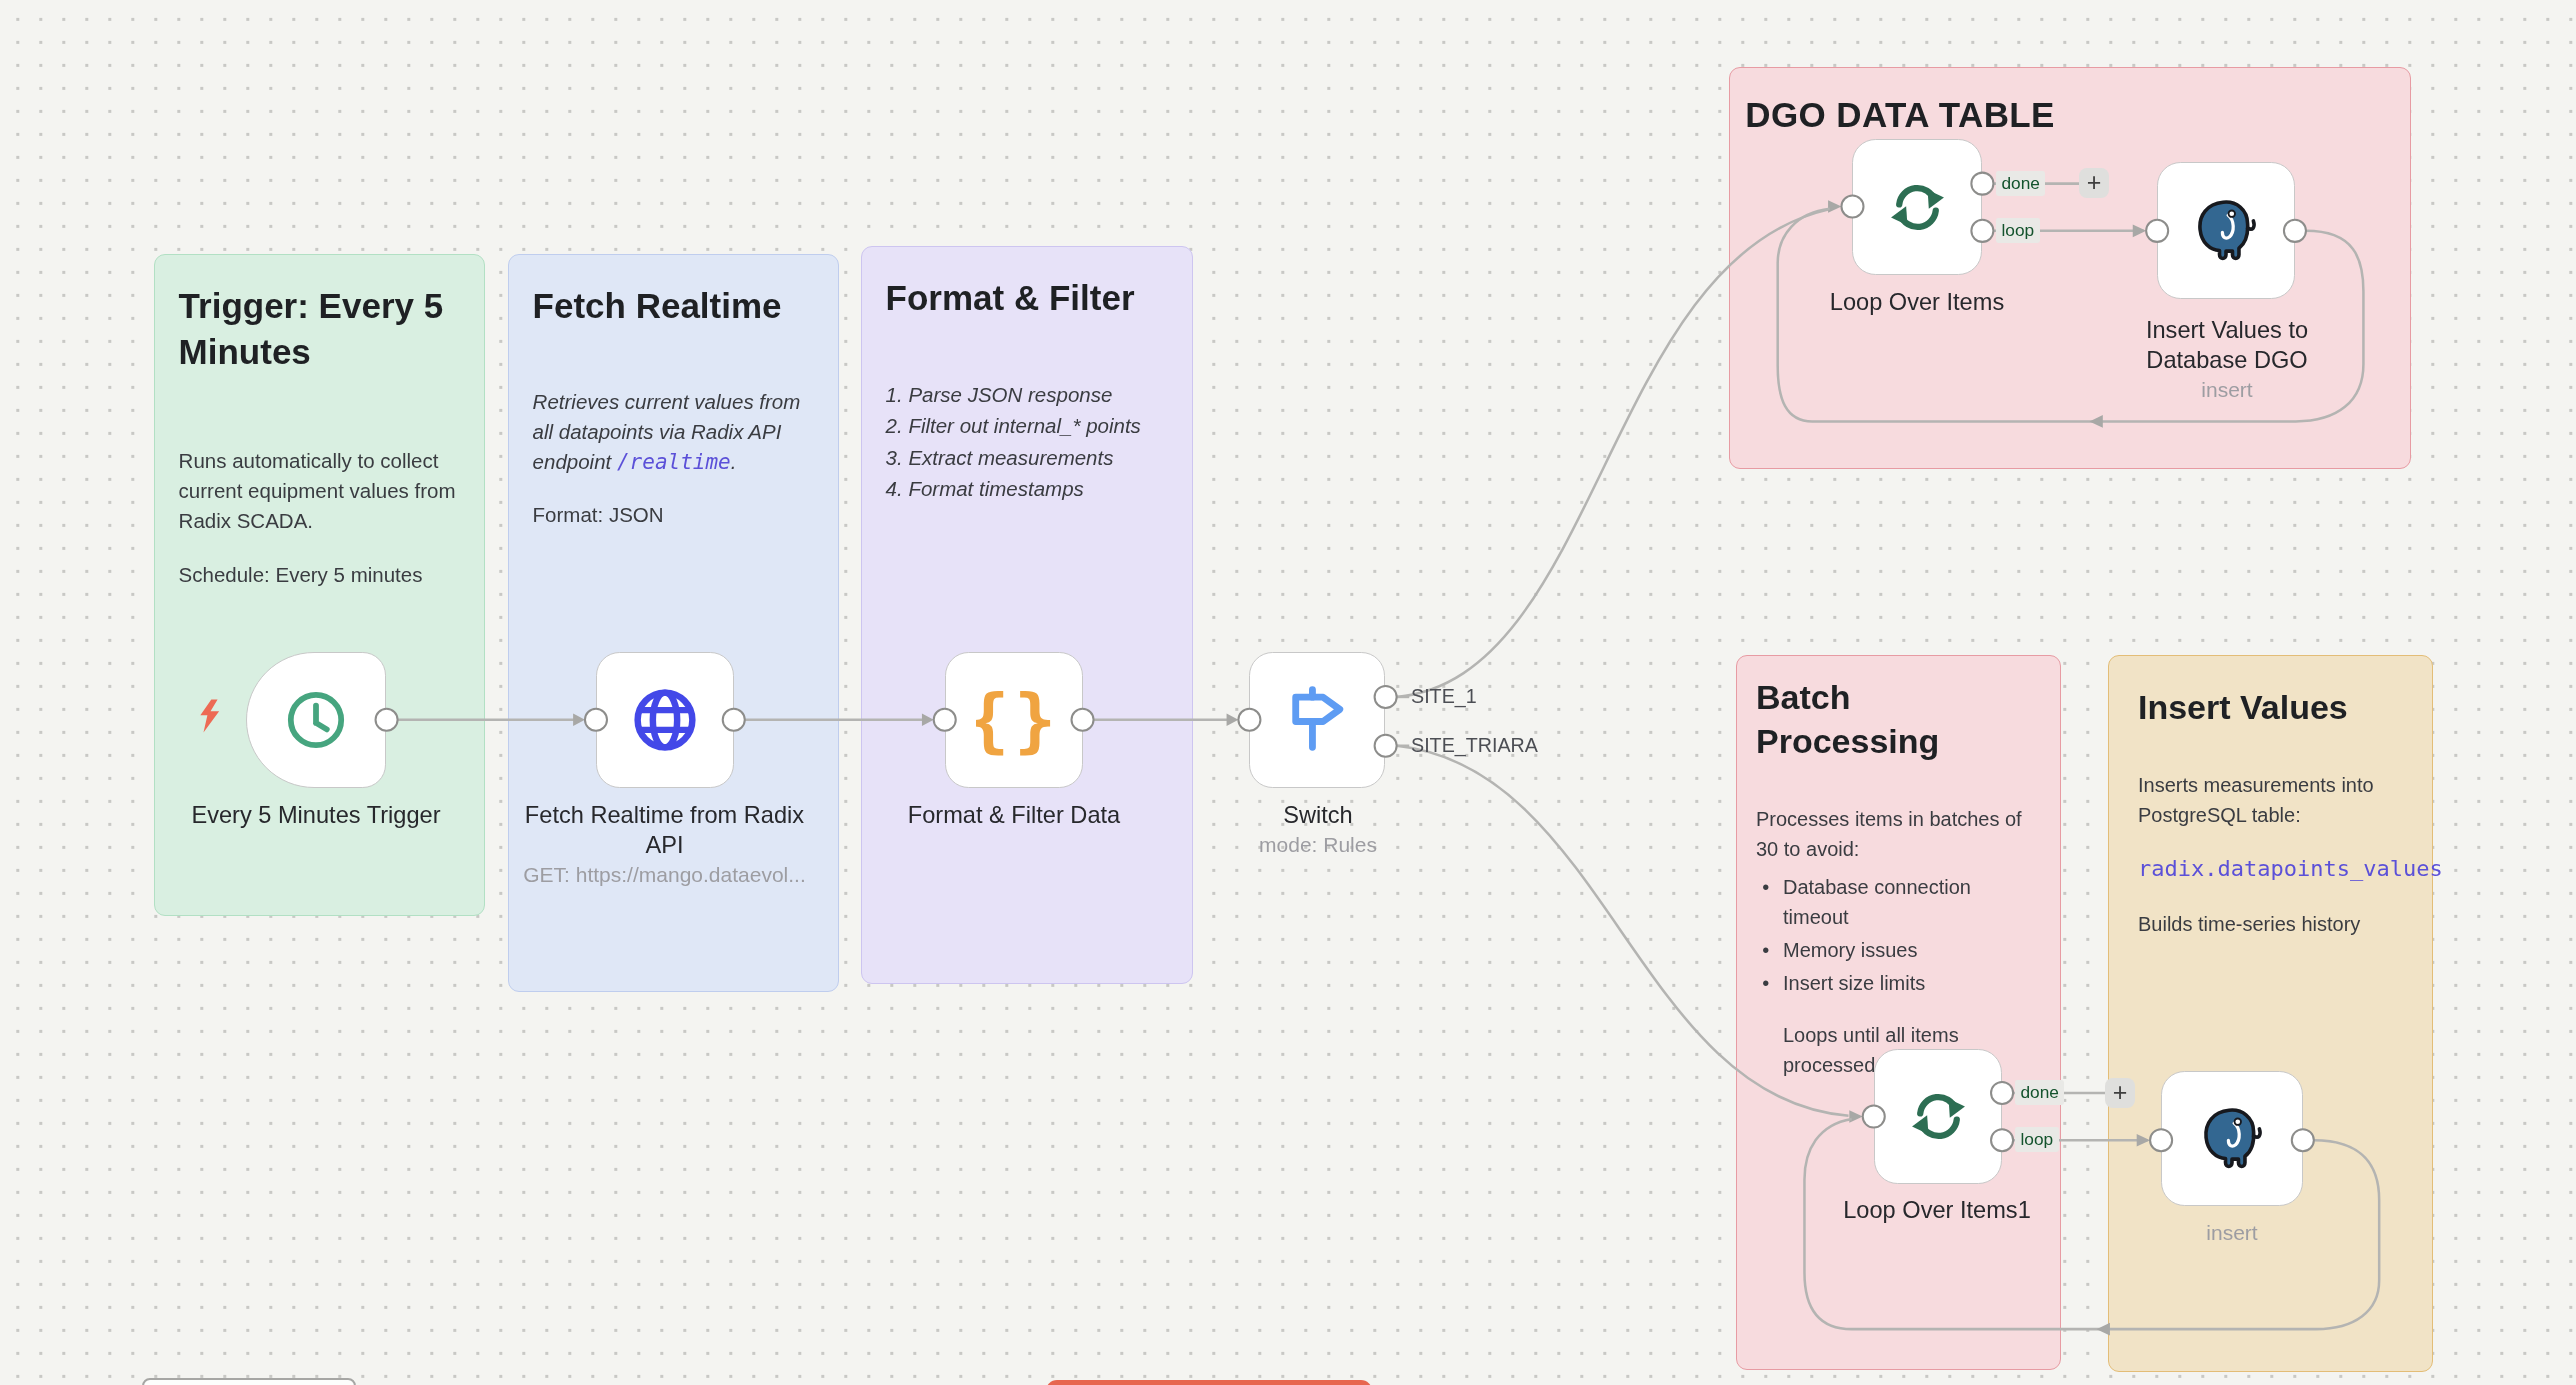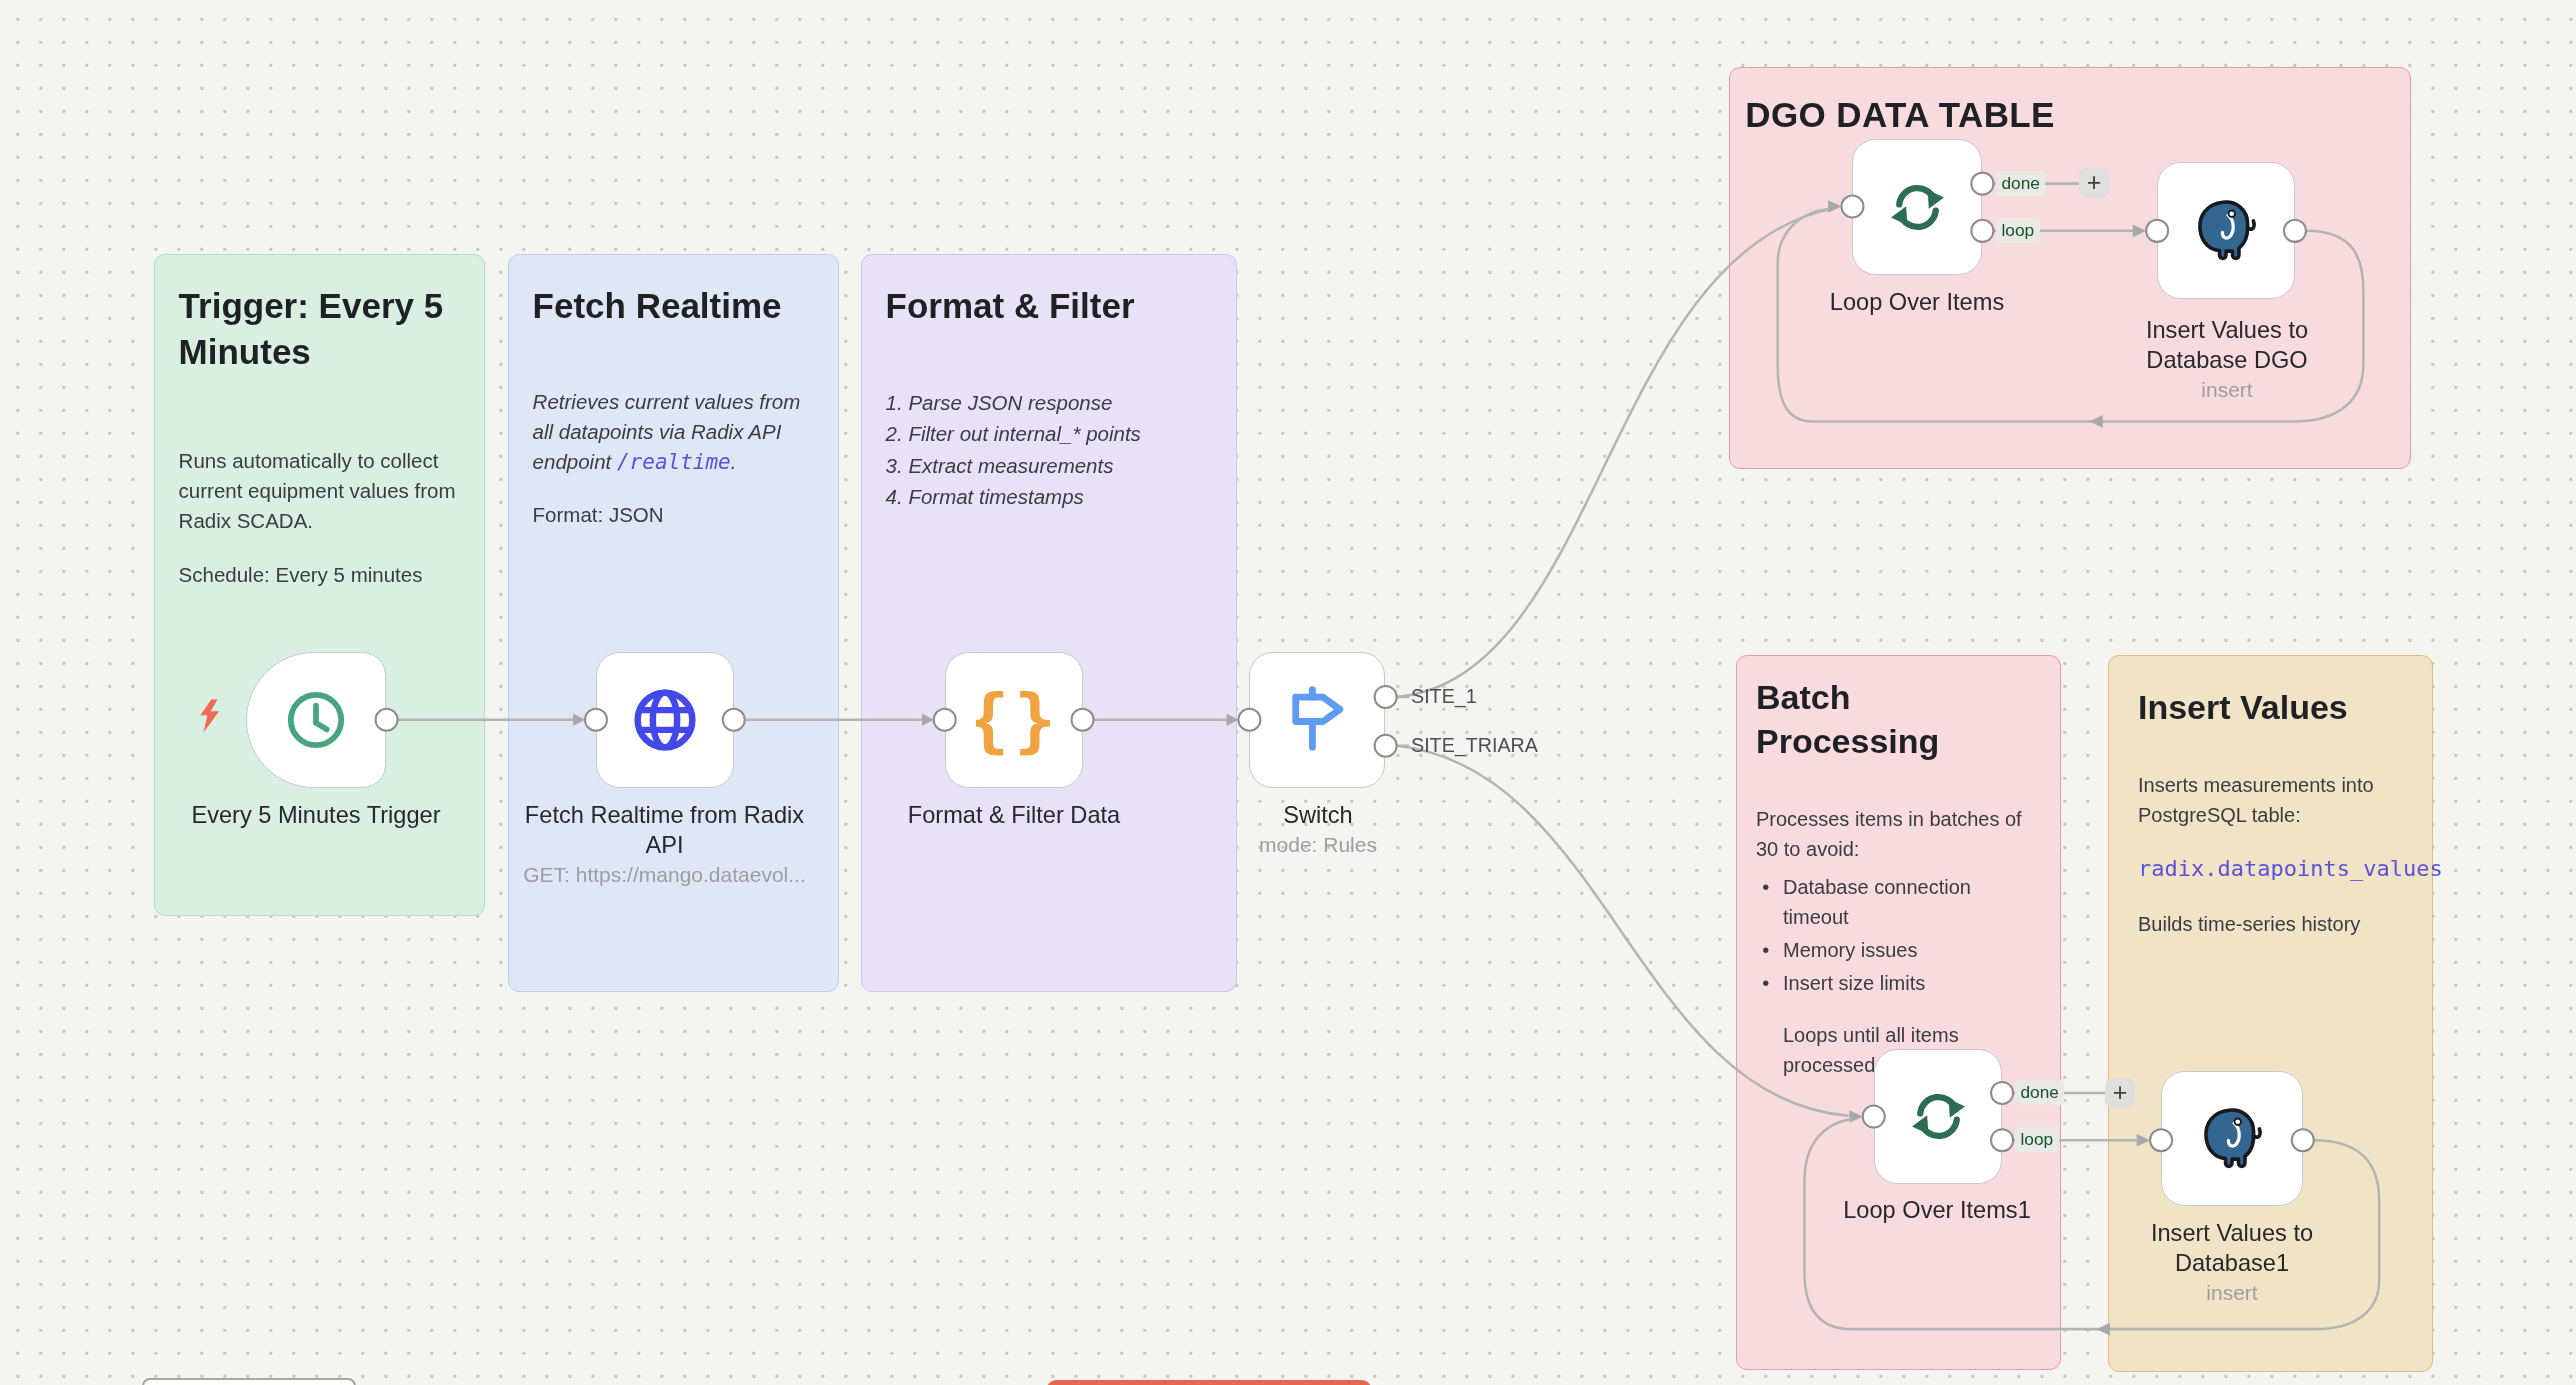--- a/index.html
+++ b/index.html
@@ -13,21 +13,21 @@
     background-size: 23px 23px;
     background-position: 6.3px 7.9px;
   }
 
   
   .sticky { position: absolute; border-radius: 11px; border: 1.6px solid; z-index: 10; padding: 23.6px; }
   .sticky h1 { font-size: 35px; line-height: 1.3; font-weight: 700; color: #1f2124; }
   .sticky p, .sticky li { font-size: 20.5px; line-height: 30px; color: #3a3c41; }
   .s-green  { left: 154px;  top: 254px; width: 331px; height: 662px; background: #d9efe1; border-color: #b2e0c4; }
   .s-blue   { left: 508px;  top: 254px; width: 331px; height: 738px; background: #dfe7f6; border-color: #bfcdee; }
-  .s-purple { left: 861px; top: 254px; width: 376px; height: 738px; background: #e7e2f8; border-color: #cdc5f0; }
+  .s-purple { left: 861px; top: 246px; width: 332px; height: 738px; background: #e7e2f8; border-color: #cdc5f0; }
   .s-dgo    { left: 1729px; top: 67px;  width: 682px; height: 402px; background: #f7dbde; border-color: #e79ba3; padding-left: 9px; }
   .s-batch  { left: 1736px; top: 655px; width: 325px; height: 715px; background: #f7dbde; border-color: #e79ba3; padding: 19px; }
   .s-tan    { left: 2108px; top: 655px; width: 325px; height: 717px; background: #f1e3c6; border-color: #e3bd77; padding: 29px; }
   .s-green h1 { margin-top: 4.7px; margin-bottom: 33px; }
   .s-green p.first { margin-top: 72px; }
   .s-green p + p, .s-blue p + p { margin-top: 23.6px; }
   .s-blue p.first, .s-purple ol { margin-top: 58px; font-style: italic; }
   .s-blue h1, .s-purple h1 { margin-top: 4.7px; }
   .s-purple ol { list-style: decimal inside; }
   .s-purple li { line-height: 31.5px; white-space: nowrap; }
@@ -235,21 +235,20 @@
     <div>Loop Over Items</div>
   </div>
   <div class="node-caption cap-pg1">
     <div>Insert Values to Database DGO</div>
     <div class="sub">insert</div>
   </div>
   <div class="node-caption cap-loop2">
     <div>Loop Over Items1</div>
   </div>
   <div class="node-caption cap-pg2">
-    <div>Insert Values to Database1</div>
     <div class="sub">insert</div>
   </div>
 
   <svg class="wires" width="2576" height="1386" viewBox="0 0 3272 1760">
 
     <path class="wire" d="M505 914 H736"></path>
     <polygon class="arrow" points="728,906 743,914 728,922"></polygon>
     <path class="wire" d="M946 914 H1180"></path>
     <polygon class="arrow" points="1171,906 1186,914 1171,922"></polygon>
     <path class="wire" d="M1389 914 H1567"></path>

